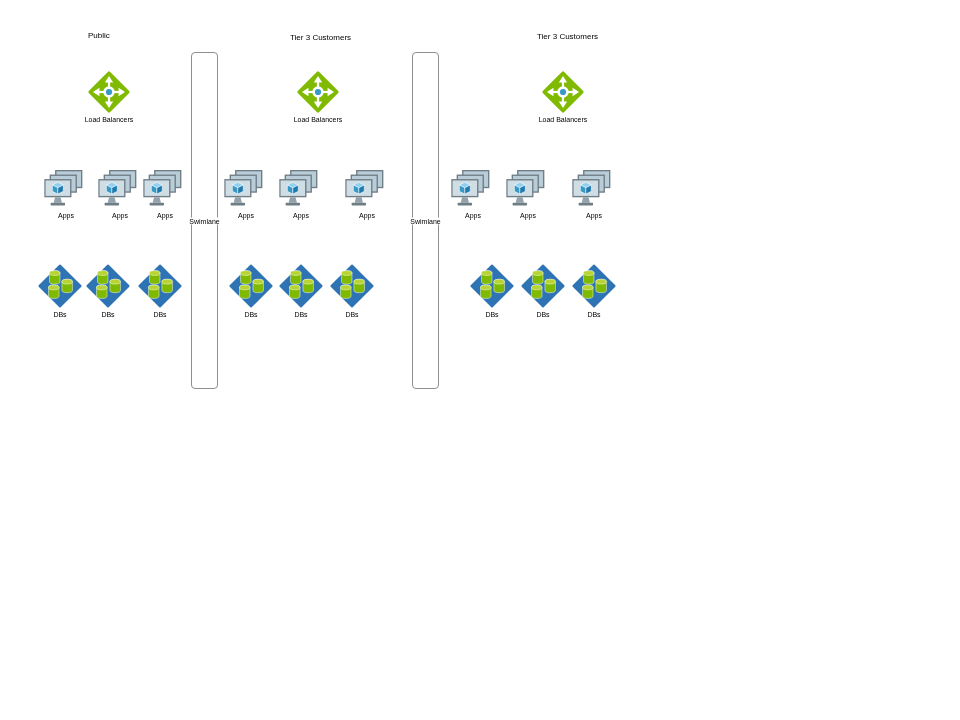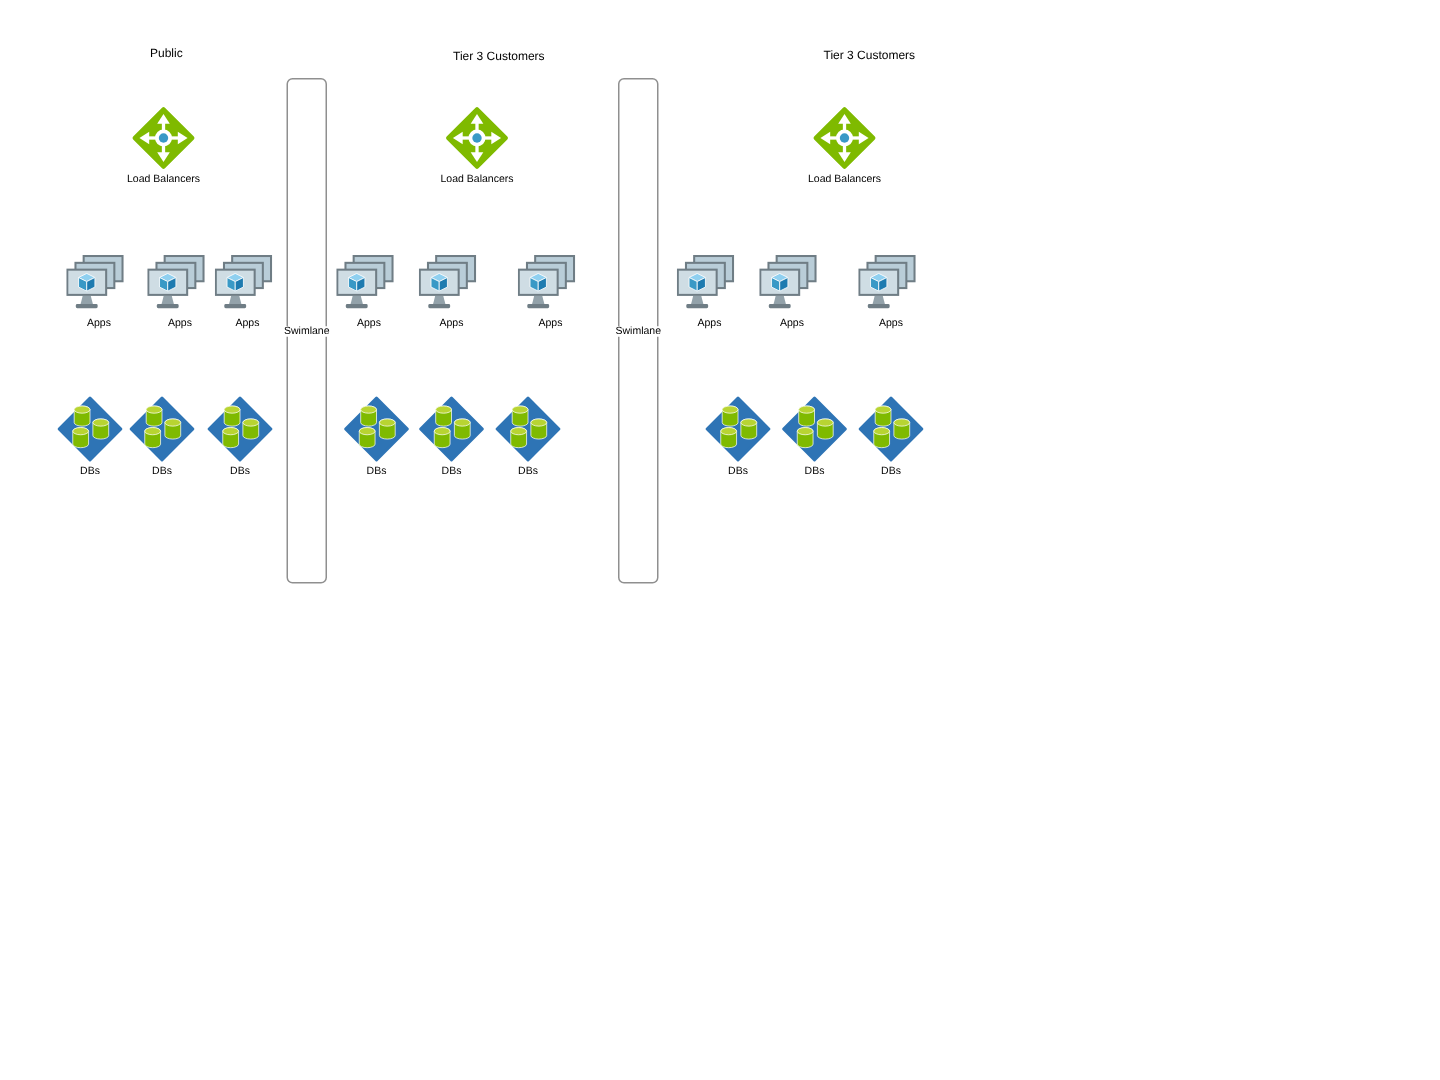--- a/index.html
+++ b/index.html
@@ -9,21 +9,20 @@
     font-family:"Liberation Sans", sans-serif;
     position:relative;
     overflow:hidden;
   }
   .canvas{position:absolute;inset:0;}
   .group-title{
     position:absolute;
     font-size:8px;
     color:#000;
     white-space:nowrap;
-    margin-left:12px;
   }
   .swimlane{
     position:absolute;
     width:27px;height:337px;
     border:1px solid #8f8f8f;
     border-radius:4px;
     background:#ffffff;
     box-sizing:border-box;
   }
   .swimlane-label{

